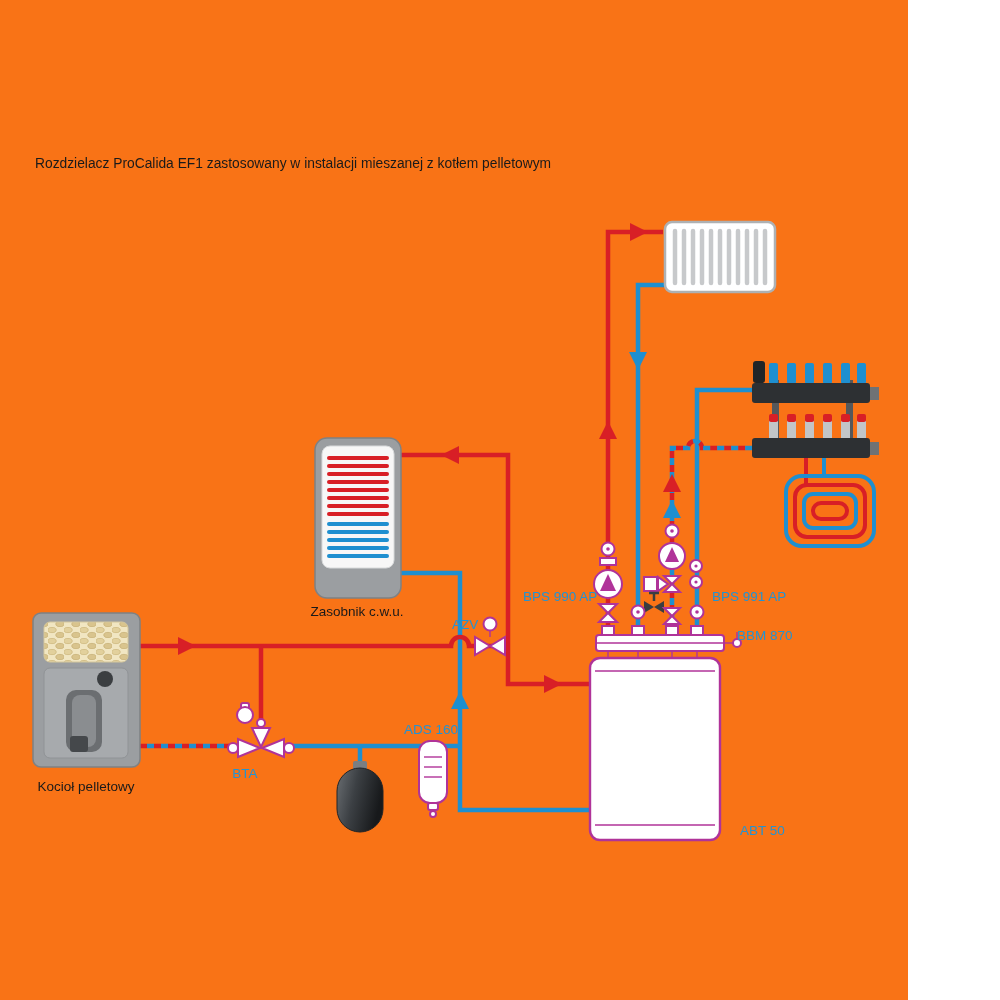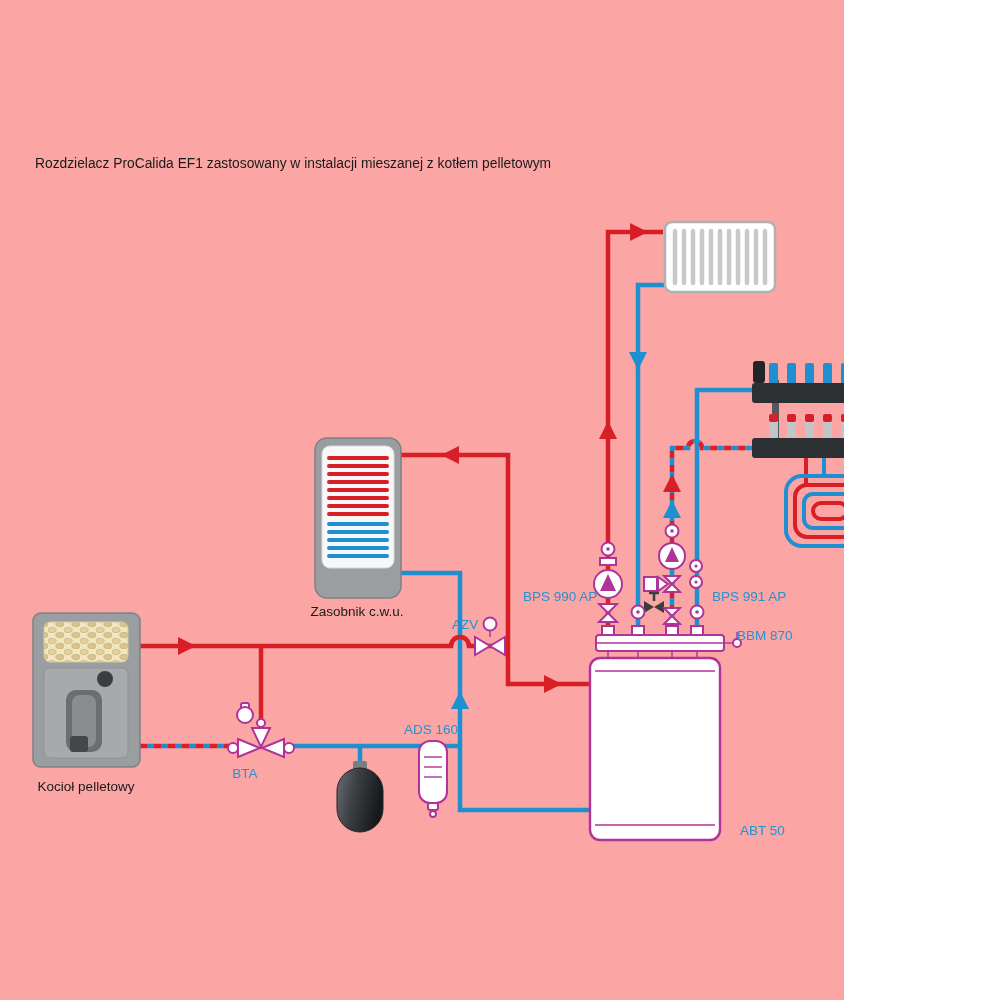--- a/index.html
+++ b/index.html
@@ -1,16 +1,16 @@
 <!DOCTYPE html>
 <html style="--hot: #d81f26; --cold: #1e8fd0; --mag: #b03399; --lbl: #2493d1; --ttl: #1a1a1a;"><head>
 <meta charset="utf-8">
 <style>
   html,body{margin:0;padding:0;background:#fff;}
-  .canvas{position:relative;width:844px;height:1000px;background:#fca5a5;overflow:hidden;}
+  .canvas{position:relative;width:908px;height:1000px;background:#f97316;overflow:hidden;}
   svg{position:absolute;left:0;top:0;}
   .ph{stroke:var(--hot,#d81f26);stroke-width:4.5;fill:none;}
   .pc{stroke:var(--cold,#1e8fd0);stroke-width:4.5;fill:none;}
   .thin-h{stroke:var(--hot,#d81f26);stroke-width:4;fill:none;}
   .thin-c{stroke:var(--cold,#1e8fd0);stroke-width:4;fill:none;}
   .mr{stroke:var(--hot,#d81f26);stroke-width:4.5;fill:none;stroke-dasharray:7 7;}
   .mb{stroke:var(--cold,#1e8fd0);stroke-width:4.5;fill:none;stroke-dasharray:7 7;stroke-dashoffset:7;}
   .mag{stroke:var(--mag,#b03399);stroke-width:2;fill:#fff;}
   .magl{stroke:var(--mag,#b03399);stroke-width:1.4;fill:none;}
   .magf{fill:var(--mag,#b03399);}

